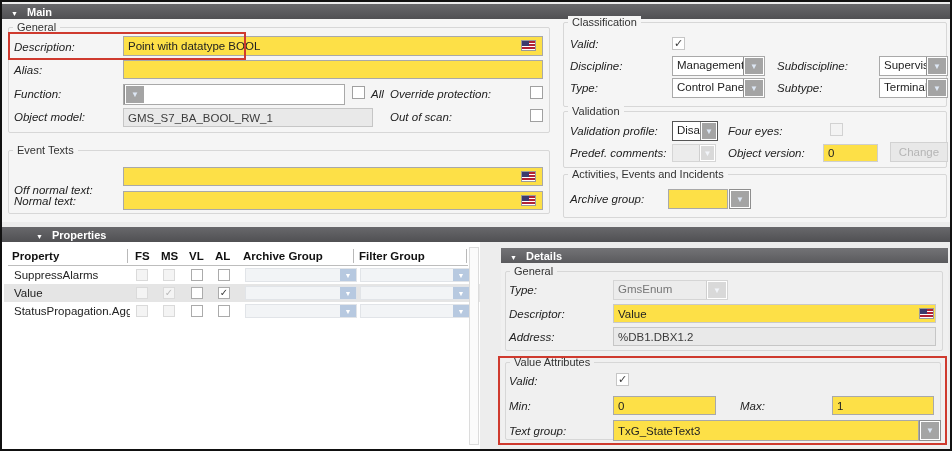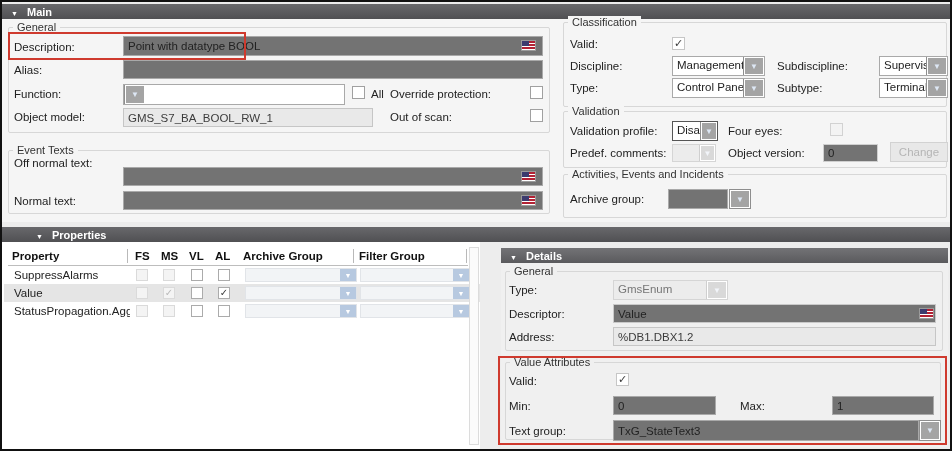--- a/index.html
+++ b/index.html
@@ -8,22 +8,22 @@
   .abs{position:absolute;box-sizing:border-box;}
   
   .phead{position:absolute;box-sizing:border-box;background:linear-gradient(#68686b,#505053);color:#fff;
          font-size:11px;font-weight:bold;display:flex;align-items:center;padding-left:9px;}
   .htri{width:16px;display:inline-block;}
   .htri::before{content:"▼";font-size:7px;color:#fff;}
   
   .grp{position:absolute;box-sizing:border-box;border:1px solid #d7d7d7;border-radius:2px;}
   .grplab{position:absolute;font-size:11px;color:#333;background:#f5f5f5;padding:0 4px;white-space:nowrap;}
   
-  .lbl{position:absolute;font-size:11.5px;color:#222;white-space:nowrap;}
-  .txt{position:absolute;box-sizing:border-box;border:1px solid #a9a9a9;background:#737373;font-size:11.5px;
+  .lbl{position:absolute;font-size:11.5px;color:#222;white-space:nowrap;font-style:italic;}
+  .txt{position:absolute;box-sizing:border-box;border:1px solid #a9a9a9;background:#fde047;font-size:11.5px;
        color:#222;padding:1px 4px;font-family:"Liberation Sans",sans-serif;outline:none;}
   .ro{background:#e9e9e9;border-color:#c6c6c6;color:#3c3c3c;}
   .cb{position:absolute;box-sizing:border-box;width:13px;height:13px;border:1px solid #a0a0a0;background:#fff;
       font-size:11px;line-height:11px;text-align:center;color:#3a3a3a;}
   .cb.dis{border-color:#d2d2d2;background:#f3f3f3;color:#b0b0b0;}
   
   .dd{position:absolute;box-sizing:border-box;border:1px solid #a9a9a9;background:#fff;display:flex;}
   .dd .ddtext{flex:1;overflow:hidden;white-space:nowrap;font-size:11.5px;color:#222;padding:2px 3px 0 4px;}
   .ddbtn{width:20px;background:#a4a4a4;border-left:1px solid #8e8e8e;box-shadow:inset 0 0 0 1px #fff;
          display:flex;align-items:center;justify-content:center;}
@@ -89,21 +89,21 @@
   <span class="cb" style="left:530px;top:86px;"></span>
 
   <div class="lbl" style="left:14px;top:111px;">Object model:</div>
   <input class="txt ro" style="left: 123px; top: 108px; width: 250px; height: 19px;" readonly="" value="GMS_S7_BA_BOOL_RW_1">
   <div class="lbl" style="left:390px;top:111px;">Out of scan:</div>
   <span class="cb" style="left:530px;top:109px;"></span>
 
   <div class="grp" style="left:8px;top:150px;width:542px;height:64px;"></div>
   <div class="grplab" style="left:13px;top:144px;">Event Texts</div>
 
-  <div class="lbl" style="left:14px;top:157px;">Off normal text:</div>
+  <div class="lbl" style="left:14px;top:184px;">Off normal text:</div>
   <input class="txt" style="left: 123px; top: 167px; width: 420px; height: 19px;" value="">
   <span class="flag" style="left:521px;top:171px;"></span>
 
   <div class="lbl" style="left:14px;top:195px;">Normal text:</div>
   <input class="txt" style="left: 123px; top: 191px; width: 420px; height: 19px;" value="">
   <span class="flag" style="left:521px;top:195px;"></span>
 
   <div class="grp" style="left:563px;top:22px;width:384px;height:85px;"></div>
   <div class="grplab" style="left:568px;top:16px;">Classification</div>
 

